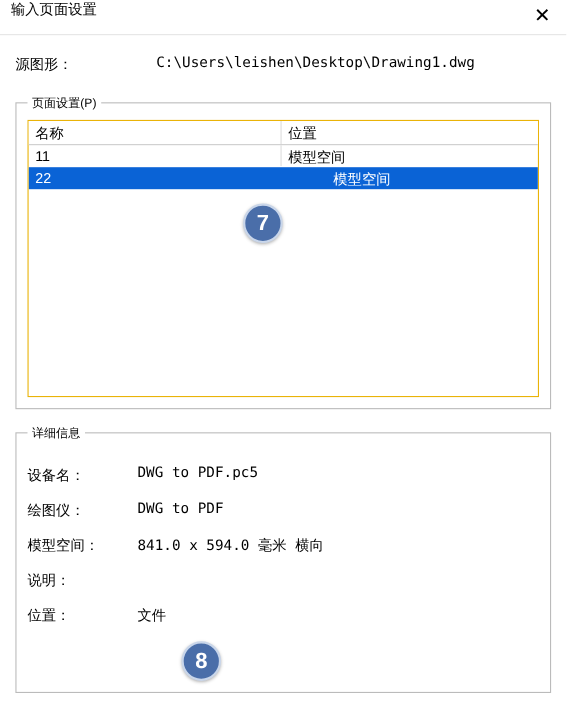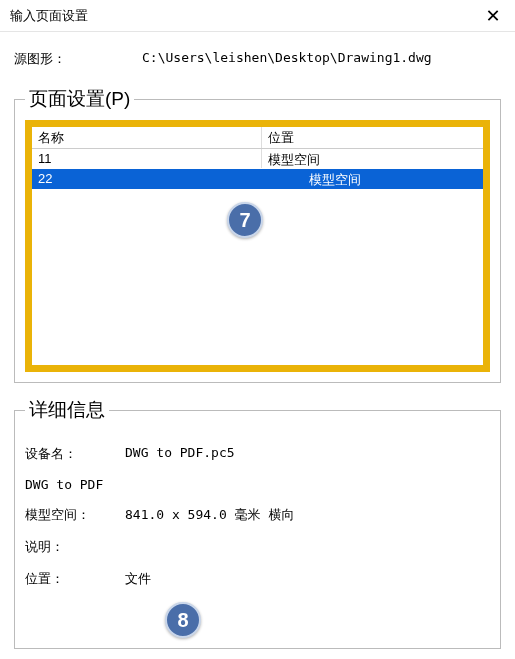--- a/index.html
+++ b/index.html
@@ -7,21 +7,20 @@
     font-family: "Microsoft YaHei", "SimSun", sans-serif;
     font-size: 13px;
     background: #fff;
     width: 515px;
     height: 659px;
     overflow: hidden;
     color: #000;
   }
   .titlebar {
     display: flex;
-    align-items: center;
     justify-content: space-between;
     height: 32px;
     padding: 0 8px 0 10px;
     border-bottom: 1px solid #e5e5e5;
   }
   .titlebar .title { font-size: 13px; }
   .titlebar .close {
     font-size: 18px;
     width: 28px;
     text-align: center;
@@ -37,25 +36,25 @@
   .row-src .label { width: 100px; }
   .row-src .value { font-family: "SimSun", monospace; }
   fieldset.group {
     border: 1px solid #bbb;
     margin-bottom: 14px;
     padding: 8px 10px 10px 10px;
     position: relative;
   }
   fieldset.group > legend {
     padding: 0 4px;
-    font-size: 19px;
+    font-size: 11px;
     background: #fff;
   }
   .table-wrap {
-    border: 7px solid #eab308;
+    border: 1px solid #eab308;
     background: #fff;
     height: 252px;
     overflow: hidden;
     position: relative;
   }
   .table-header {
     display: flex;
     height: 22px;
     border-bottom: 1px solid #ccc;
     background: #fff;
@@ -132,20 +131,21 @@
     </div>
   </fieldset>
 
   <fieldset class="group details">
     <legend>详细信息</legend>
     <div class="drow">
       <span class="dlabel">设备名：</span>
       <span class="dvalue">DWG to PDF.pc5</span>
     </div>
     <div class="drow">
+      <span class="dlabel">绘图仪：</span>
       <span class="dvalue">DWG to PDF</span>
     </div>
     <div class="drow">
       <span class="dlabel">模型空间：</span>
       <span class="dvalue">841.0 x 594.0 毫米 横向</span>
     </div>
     <div class="drow">
       <span class="dlabel">说明：</span>
       <span class="dvalue"></span>
     </div>

